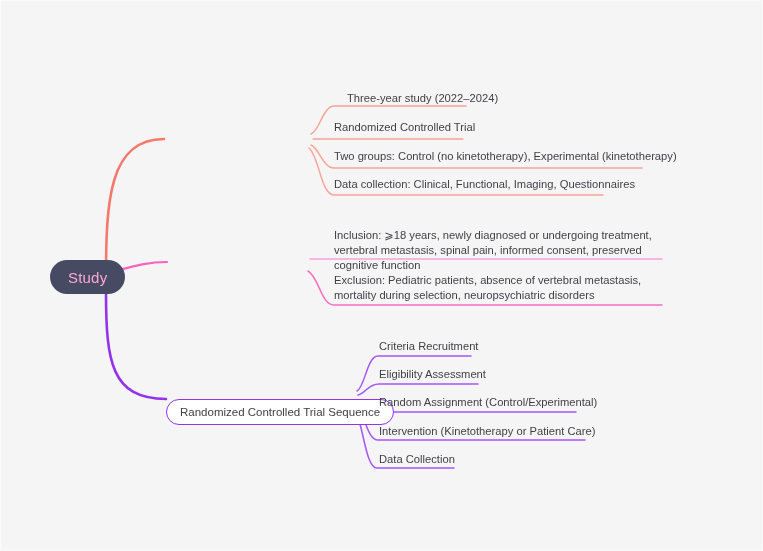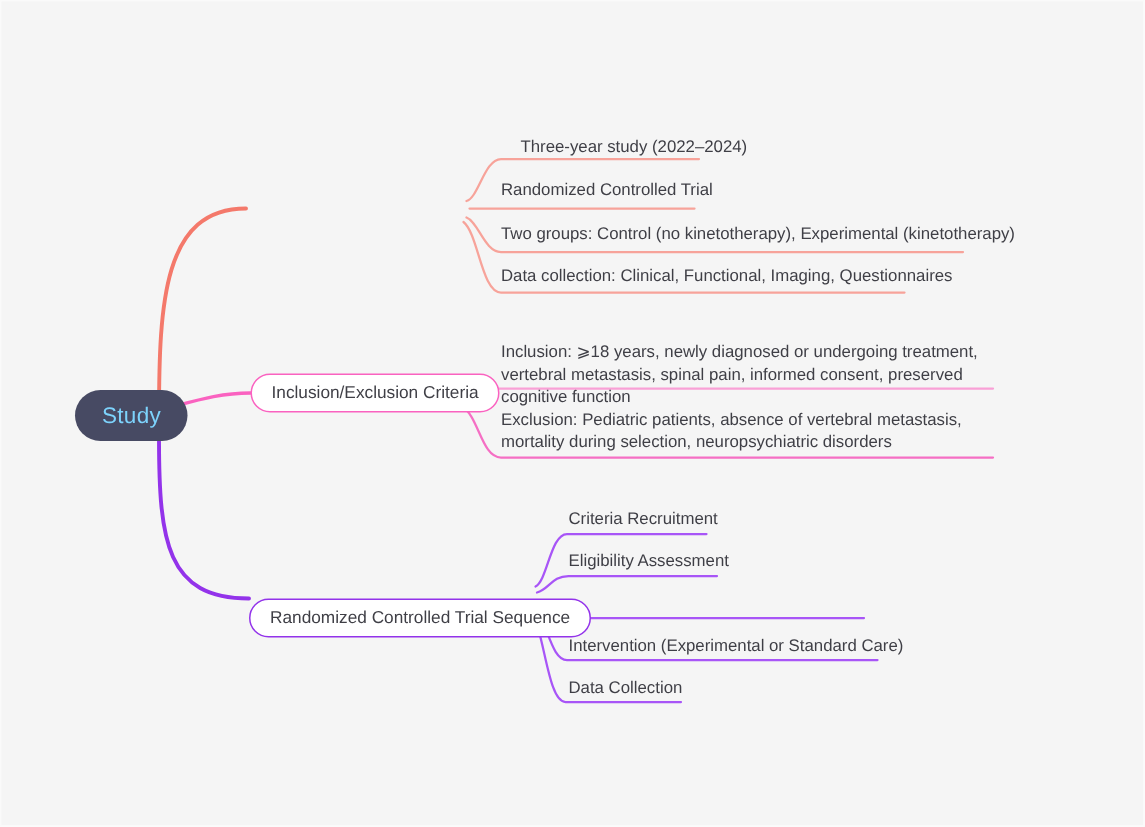--- a/index.html
+++ b/index.html
@@ -88,37 +88,35 @@
     <path d="M 309 258 L 333 258 L 661 258" fill="none" stroke="#f9a0d6" stroke-width="1.5" stroke-linecap="round"></path>
     <path d="M 307 270 C 318 276 320 304 333 304 L 661 304" fill="none" stroke="#f56fc4" stroke-width="1.5" stroke-linecap="round"></path>
 
     <path d="M 356 390 C 364 386 366 355 377 355 L 470 355" fill="none" stroke="#a855f7" stroke-width="1.5" stroke-linecap="round"></path>
     <path d="M 357 394 C 365 392 367 383 378 383 L 477 383" fill="none" stroke="#a855f7" stroke-width="1.5" stroke-linecap="round"></path>
     <path d="M 357 401 C 365 403 367 411 378 411 L 575 411" fill="none" stroke="#a855f7" stroke-width="1.5" stroke-linecap="round"></path>
     <path d="M 355 405 C 364 412 366 439 377 439 L 584 439" fill="none" stroke="#a855f7" stroke-width="1.5" stroke-linecap="round"></path>
     <path d="M 353 407 C 362 419 364 467 376 467 L 453 467" fill="none" stroke="#a855f7" stroke-width="1.5" stroke-linecap="round"></path>
   </svg>
 
-  <div class="node" id="root-node" style="background: rgb(71, 74, 99); color: #7dd3fc; text-align: right;">
+  <div class="node" id="root-node" style="background: rgb(71, 74, 99); color: #f9a8d4; text-align: right;">
     <span>Study</span>
   </div>
 
-  <div class="node branch-node" id="branch-1" style="left: 166px; top: 248px; border-color: rgb(250, 98, 192);">
-    <span>Inclusion/Exclusion Criteria</span>
-  </div>
   <div class="node branch-node" id="branch-2" style="left: 165px; top: 398px; border-color: rgb(147, 51, 234);">
     <span>Randomized Controlled Trial Sequence</span>
   </div>
 
   <div class="leaf" style="left:333px; top:90px;margin-left:13px;">Three-year study (2022–2024)</div>
   <div class="leaf" style="left:333px; top:119px;">Randomized Controlled Trial</div>
   <div class="leaf" style="left:333px; top:148px;">Two groups: Control (no kinetotherapy), Experimental (kinetotherapy)</div>
   <div class="leaf" style="left:333px; top:176px;">Data collection: Clinical, Functional, Imaging, Questionnaires</div>
 
   <div class="leaf multiline" style="left:333px; top:227px;">Inclusion: ⩾18 years, newly diagnosed or undergoing treatment, vertebral metastasis, spinal pain, informed consent, preserved cognitive function</div>
   <div class="leaf multiline" style="left:333px; top:272px;">Exclusion: Pediatric patients, absence of vertebral metastasis, mortality during selection, neuropsychiatric disorders</div>
 
   <div class="leaf" style="left:378px; top:338px;">Criteria Recruitment</div>
   <div class="leaf" style="left:378px; top:366px;">Eligibility Assessment</div>
-  <div class="leaf" style="left:378px; top:423px;">Intervention (Experimental or Standard Care)</div>
+  <div class="leaf" style="left:378px; top:394px;">Random Assignment (Control/Experimental)</div>
+  <div class="leaf" style="left:378px; top:423px;">Intervention (Kinetotherapy or Patient Care)</div>
   <div class="leaf" style="left:378px; top:451px;">Data Collection</div>
 
 </div>
 
 </body></html>

